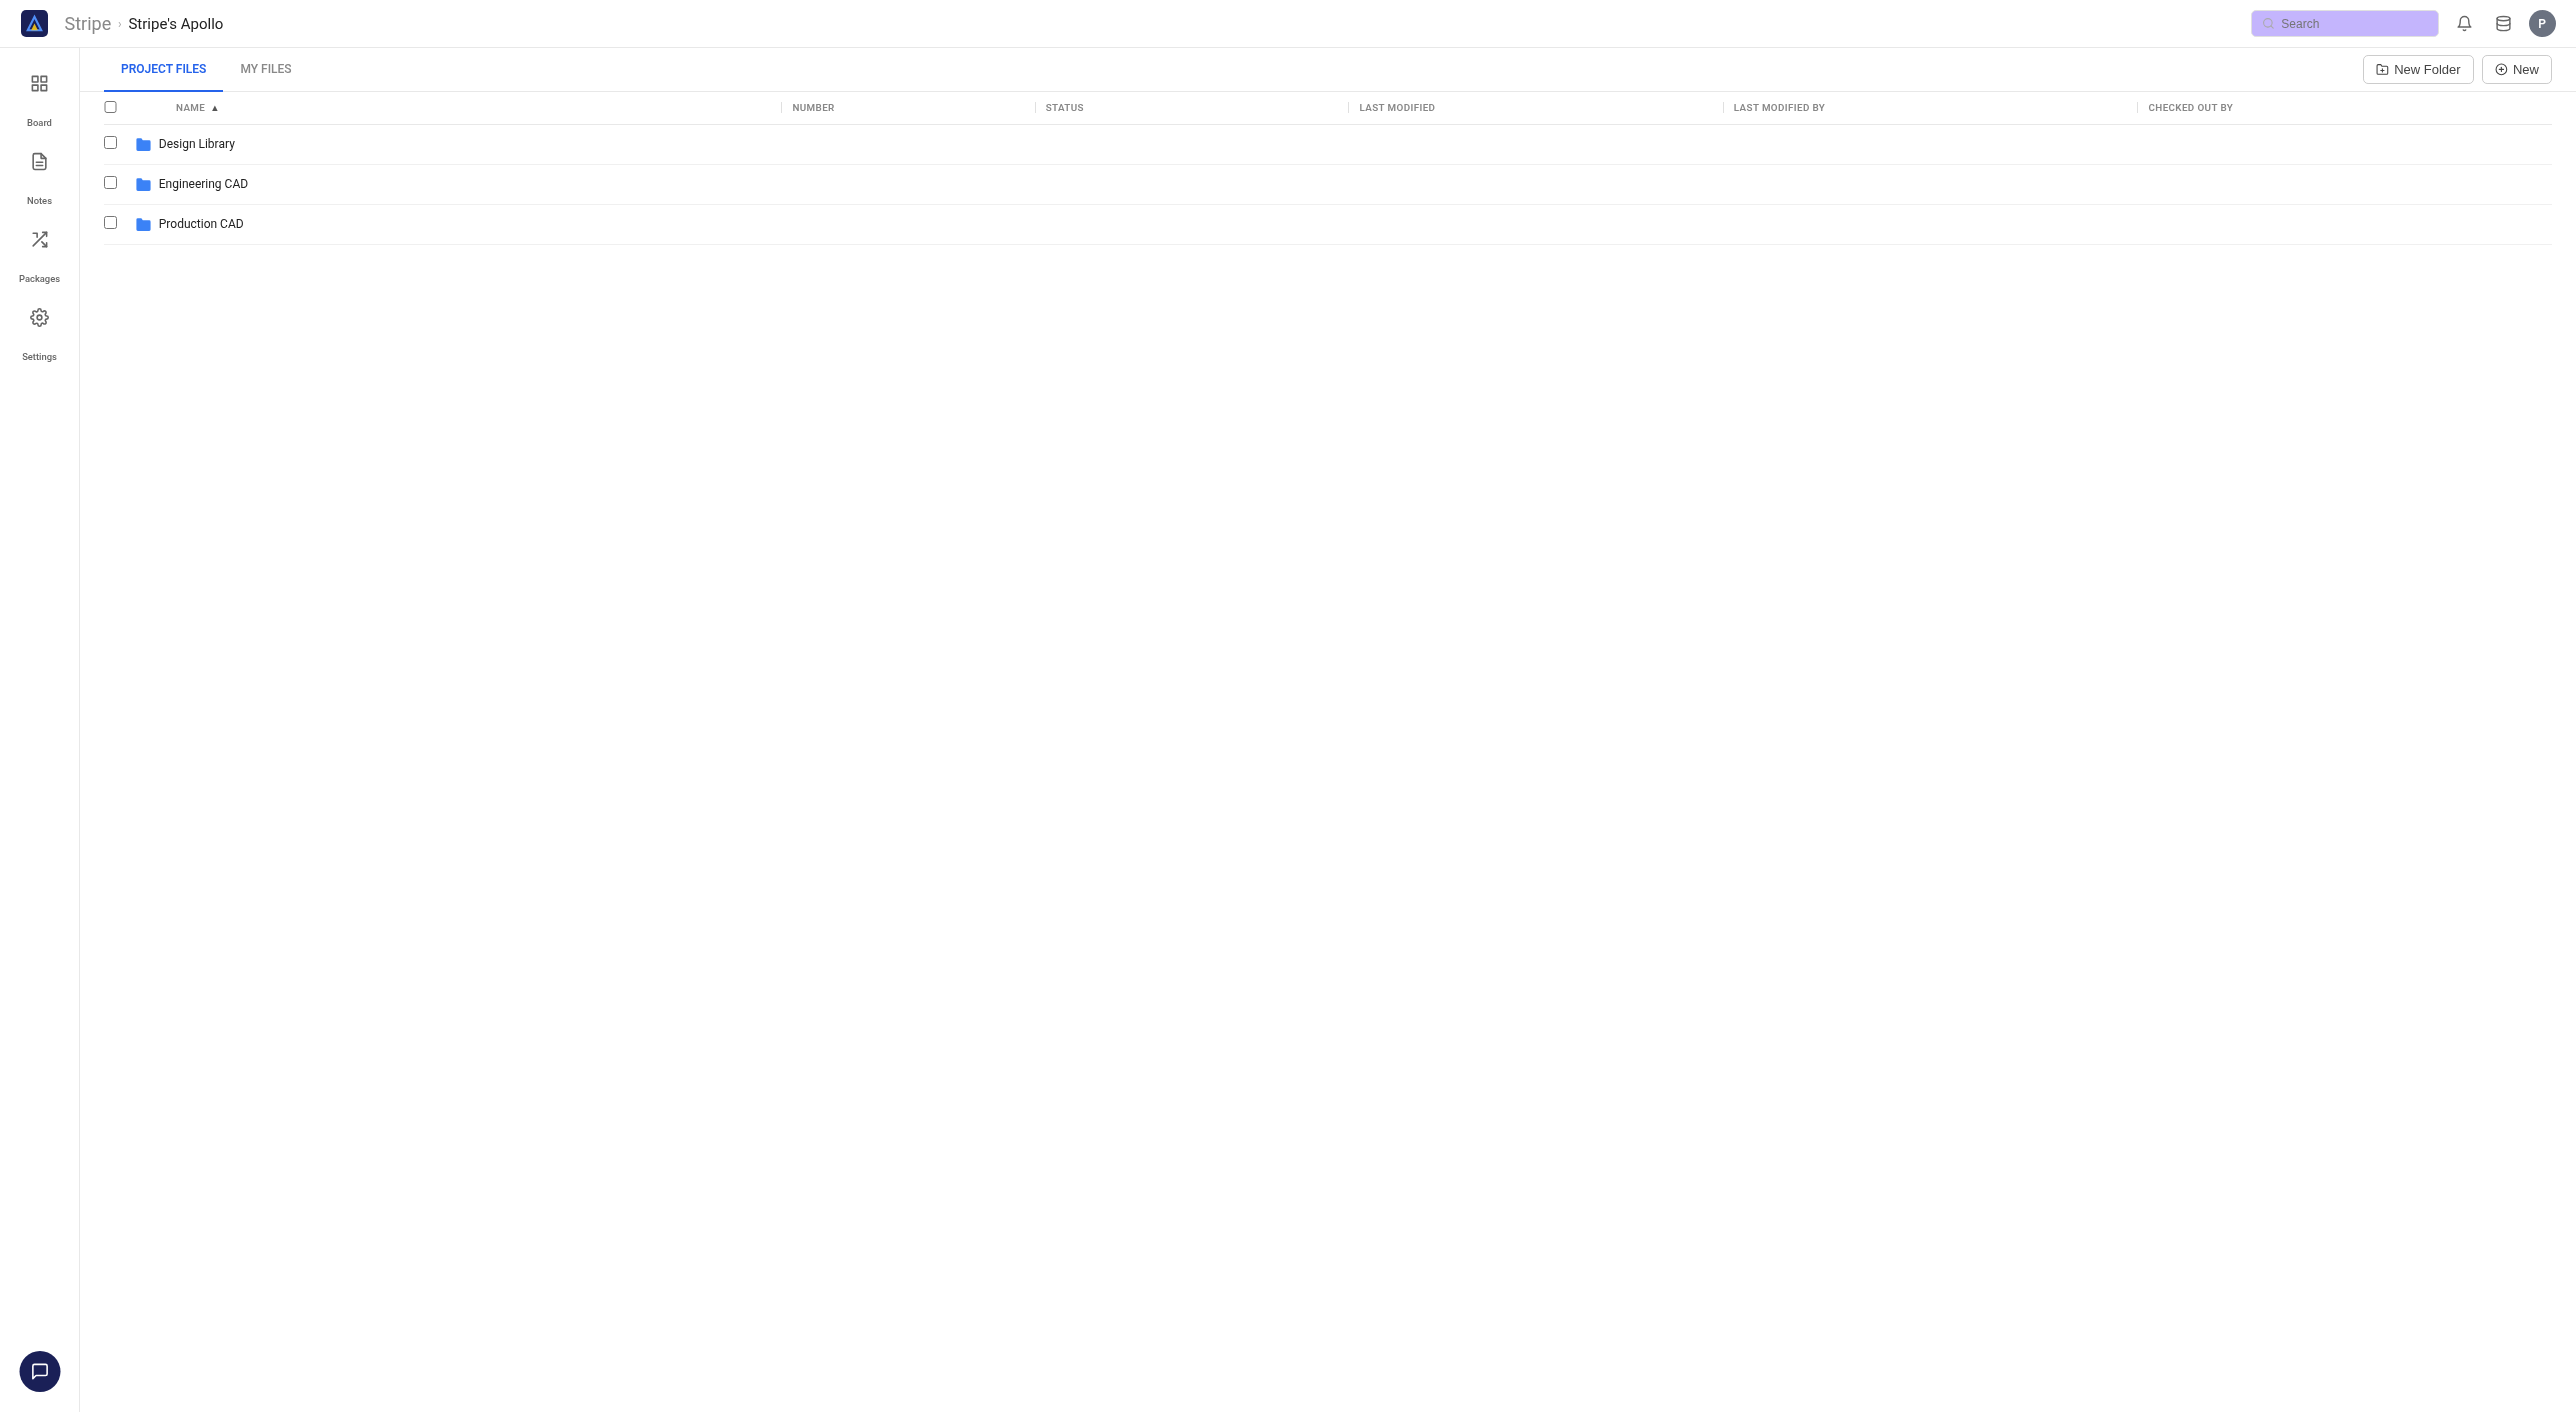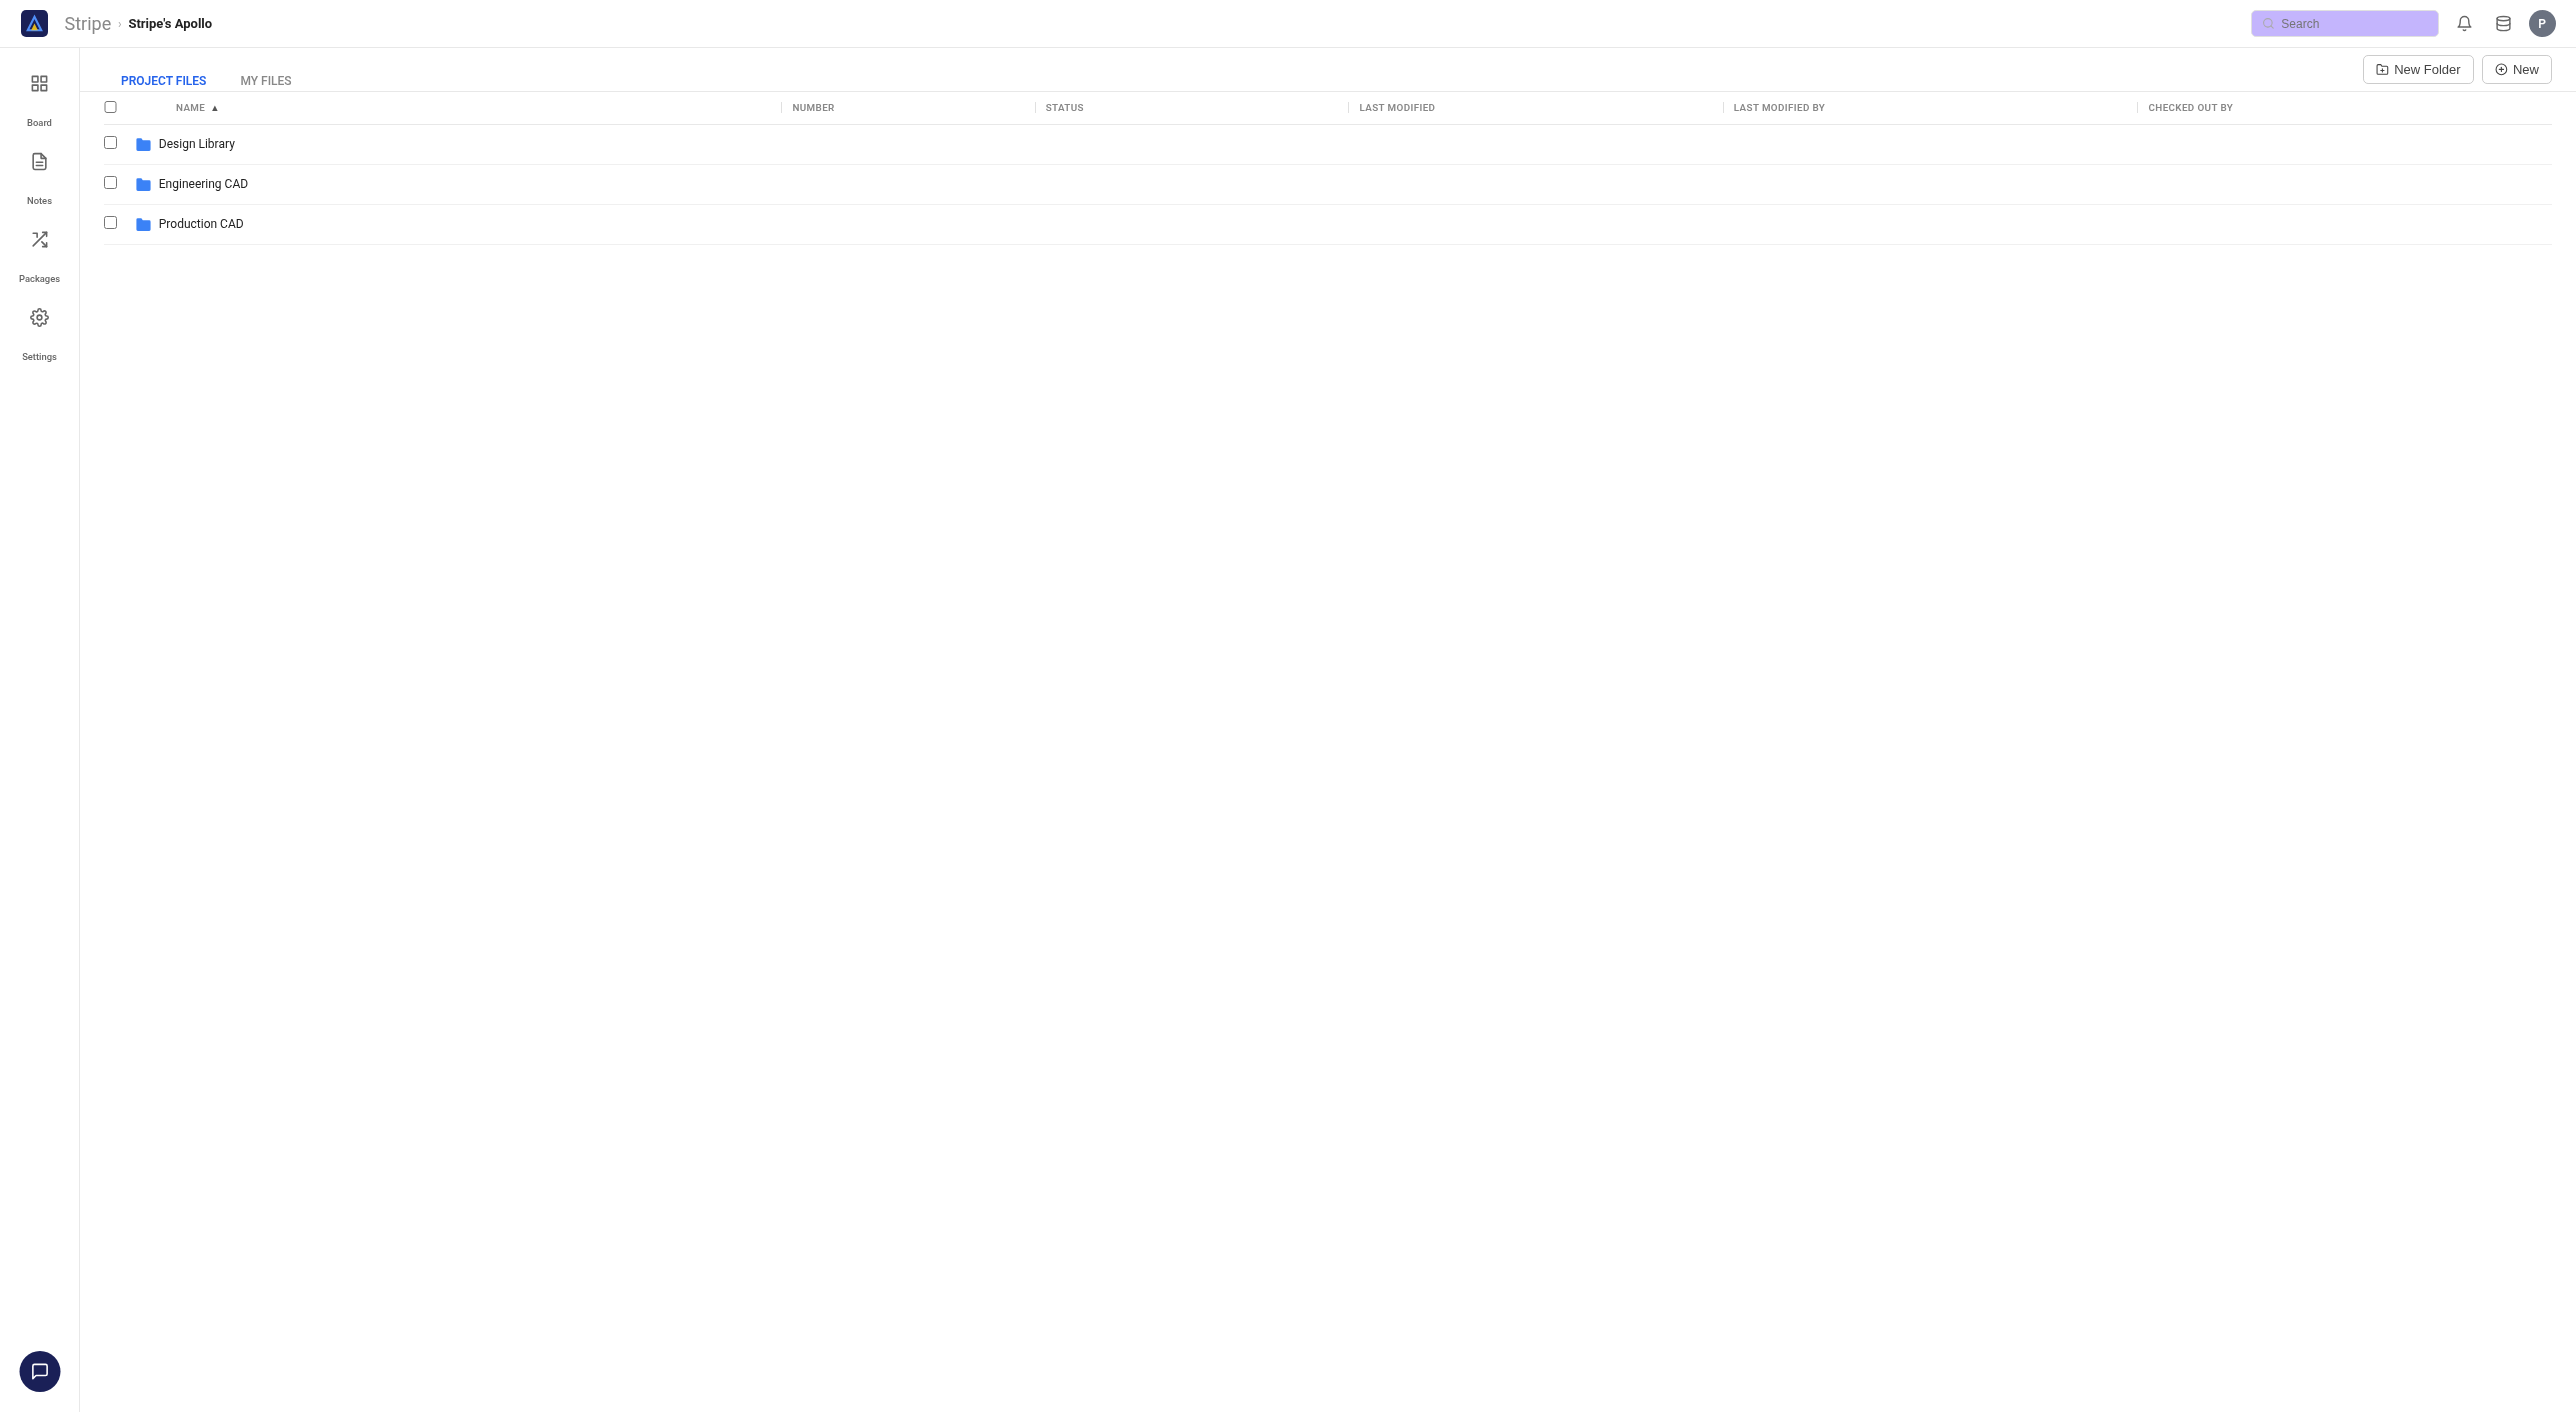--- a/index.html
+++ b/index.html
@@ -34,22 +34,22 @@
     .breadcrumb-item {
       font-size: 18px;
       color: #888;
       cursor: pointer;
     }
     .breadcrumb-separator {
       color: #aaa;
       font-size: 12px;
     }
     .breadcrumb-current {
-      font-size: 13px;
-      font-weight: 700;
+      font-size: 15px;
+      font-weight: 400;
       color: #222;
     }
     .header-right {
       display: flex;
       align-items: center;
       gap: 12px;
     }
     .search-box {
       display: flex;
       align-items: center;
@@ -171,21 +171,20 @@
       height: 100%;
       display: flex;
       align-items: center;
       font-size: 12px;
       font-weight: 500;
       color: #888;
       cursor: pointer;
       border-bottom: 2.6px solid transparent;
       position: relative;
       top: 0.9px;
-      margin-top: 12px;
     }
     .tab.active {
       color: #2563eb;
       border-bottom-color: #2563eb;
       font-weight: 600;
     }
     .action-buttons {
       display: flex;
       align-items: center;
       gap: 8.5px;

